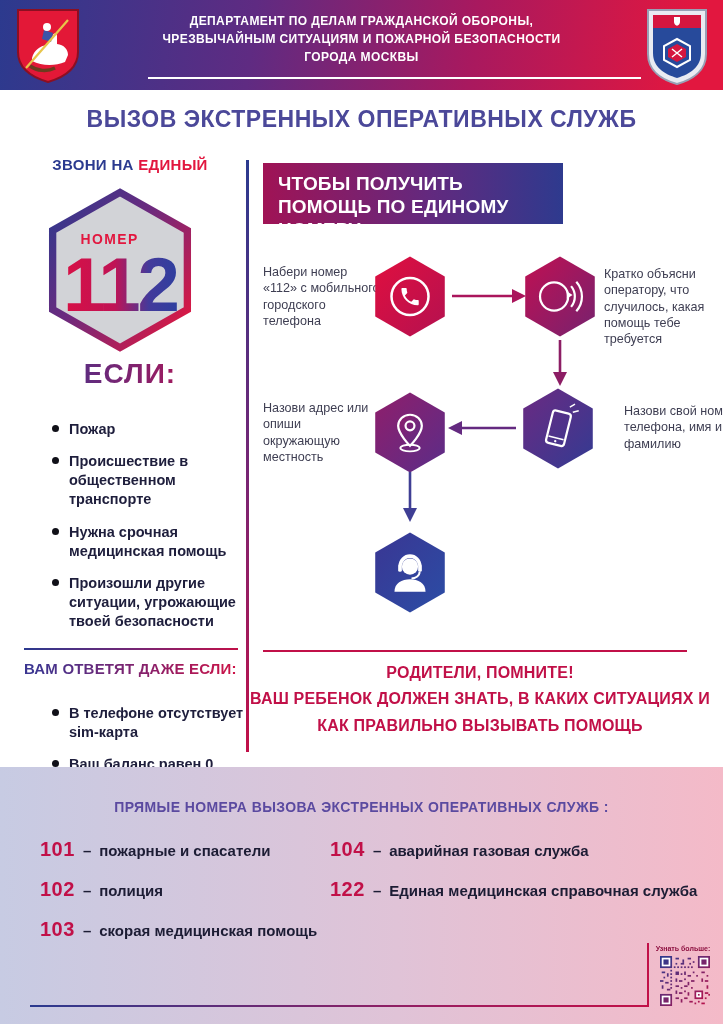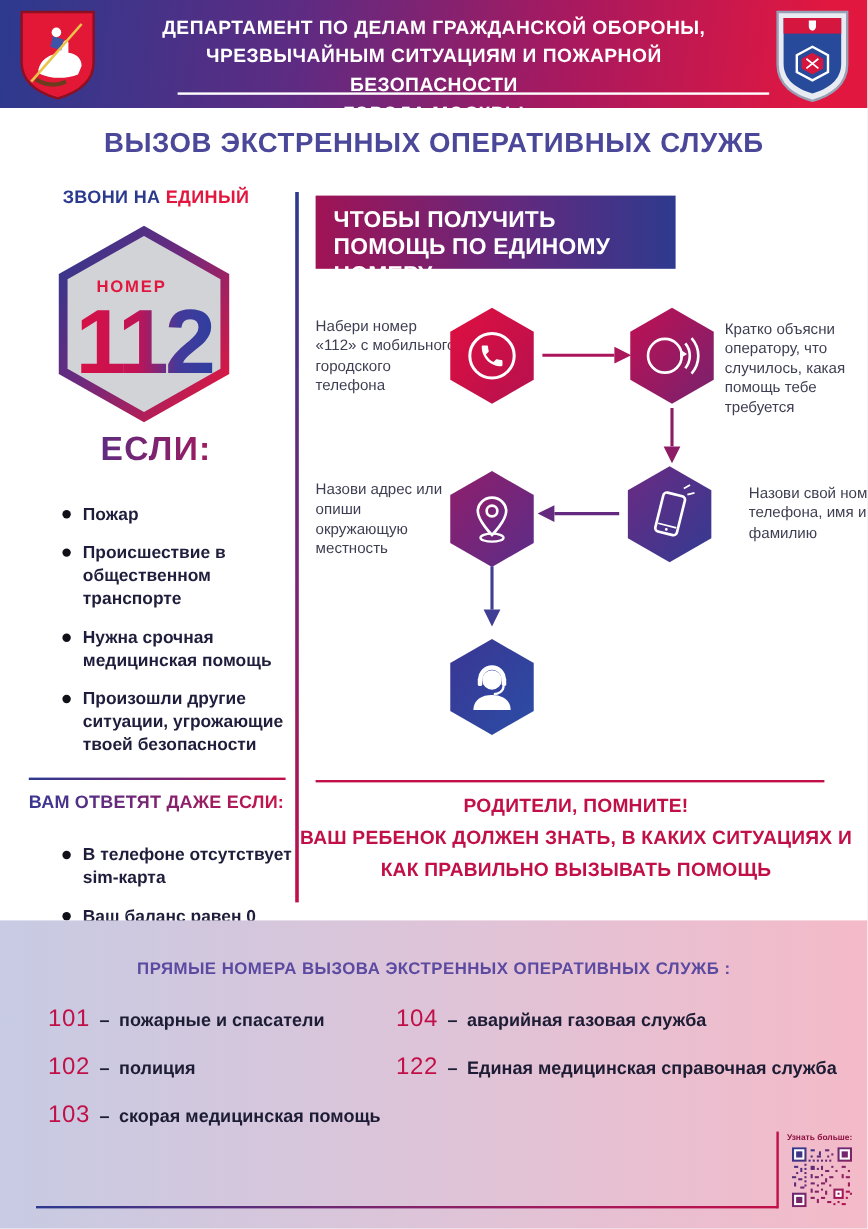--- a/index.html
+++ b/index.html
@@ -3,21 +3,21 @@
 <meta charset="utf-8">
 <style>
   html,body{margin:0;padding:0;background:#e9e9ee;}
   .poster{position:relative;width:723px;height:1024px;background:#fff;overflow:hidden;
           font-family:"Liberation Sans",sans-serif;margin:0 auto;}
 
   
   .header{position:absolute;left:0;top:0;width:723px;height:90px;
     background:linear-gradient(97deg,#2c3a8e 0%,#5f2b82 35%,#a8195f 65%,#e2173f 95%);}
   .header-title{position:absolute;left:105px;top:12px;width:513px;text-align:center;
-    color:#fff;font-weight:bold;font-size:16px;line-height:1.5;letter-spacing:.4px;}
+    color:#fff;font-weight:bold;font-size:12px;line-height:1.5;letter-spacing:.4px;}
   .header-underline{position:absolute;left:148px;top:77px;width:493px;height:2px;background:#fff;}
   .emblem-left{position:absolute;left:16px;top:8px;width:64px;height:76px;}
   .emblem-right{position:absolute;left:642px;top:5px;width:70px;height:82px;}
 
   
   .page-title{position:absolute;left:0;top:106px;width:723px;margin:0;text-align:center;
     color:#4b4899;font-size:23px;font-weight:bold;letter-spacing:.5px;}
 
   
   .call-label{position:absolute;left:22px;top:156px;width:216px;text-align:center;
@@ -60,21 +60,21 @@
   .hr-right{position:absolute;left:263px;top:650px;width:424px;height:2px;background:#c11048;}
   .parents{position:absolute;left:248px;top:660px;width:464px;text-align:center;
     color:#c11048;font-size:16px;font-weight:bold;line-height:1.65;letter-spacing:.2px;}
 
   
   .panel{position:absolute;left:0;top:767px;width:723px;height:257px;
     background:linear-gradient(90deg,#c7cbe3,#e0c3d7 55%,#f4bac8);}
   .panel-heading{margin:6px;padding-top:26px;text-align:center;color:#5b4aa0;
     font-size:14px;font-weight:bold;letter-spacing:.4px;}
   .num-item{position:absolute;display:flex;align-items:baseline;gap:8px;white-space:nowrap;}
-  .num{font-size:20px;font-weight:normal;color:#c11048;letter-spacing:.5px;}
+  .num{font-size:20px;font-weight:bold;color:#c11048;letter-spacing:.5px;}
   .sep,.lbl{font-size:15px;font-weight:bold;color:#1c1c34;}
   .p101{left:40px;top:838px;} .p102{left:40px;top:878px;} .p103{left:40px;top:918px;}
   .p104{left:330px;top:838px;} .p122{left:330px;top:878px;}
   .qr-line-h{position:absolute;left:30px;top:1005px;width:618px;height:2px;
     background:linear-gradient(90deg,#2b3a8f,#a21a5c 70%,#c11048);}
   .qr-line-v{position:absolute;left:647px;top:943px;width:2px;height:64px;background:#c11048;}
   .qr-label{position:absolute;left:652px;top:945px;width:62px;text-align:center;
     font-size:7px;font-weight:bold;color:#8d1040;}
   .qr-svg{position:absolute;left:660px;top:956px;width:50px;height:50px;}
 </style>

